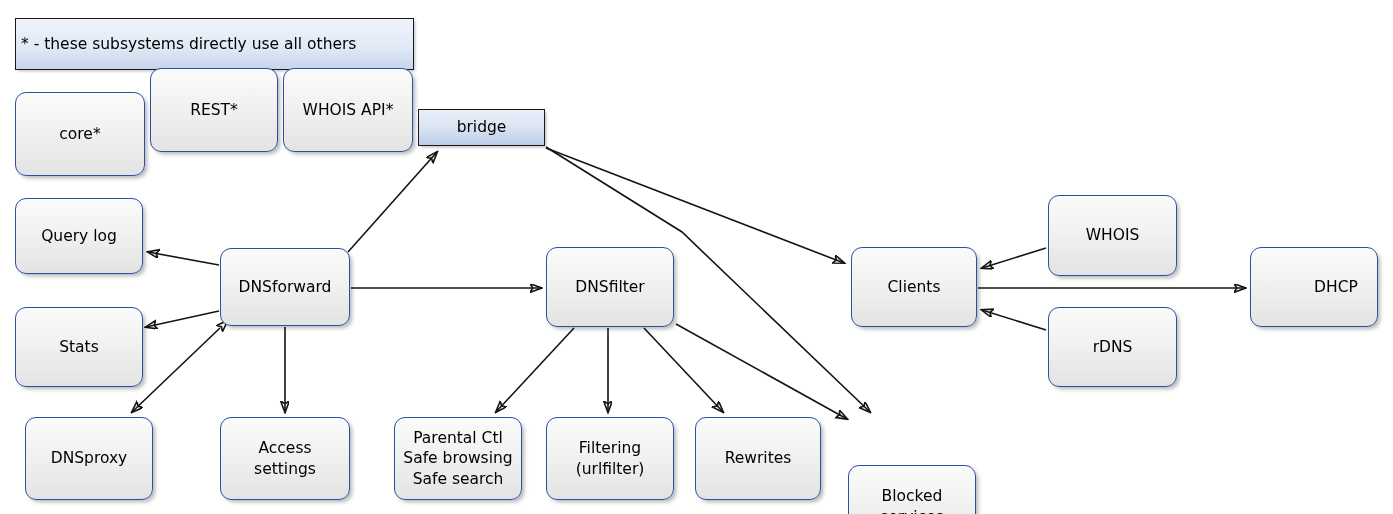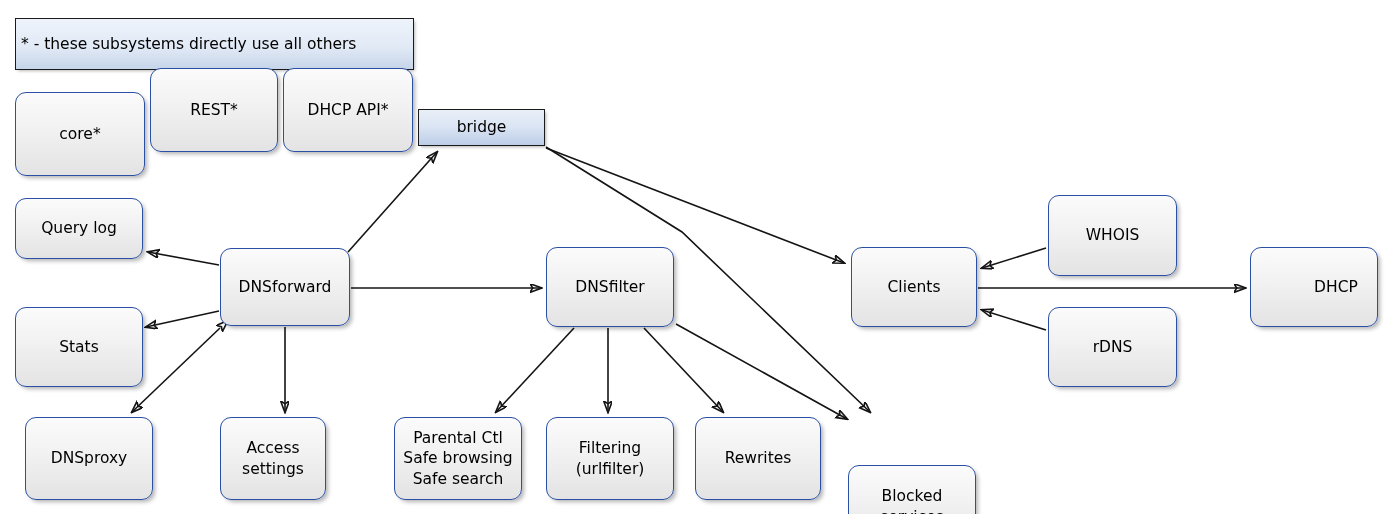--- a/index.html
+++ b/index.html
@@ -120,33 +120,33 @@
   </svg>
 
   <div class="note-box" style="left:15px; top:18px; width:399px; height:52px;">
     <span>* - these subsystems directly use all others</span>
   </div>
 
   <div class="node" style="left:15px; top:68px; width:130px; height:84px;margin-top:24px;">core*</div>
 
   <div class="node" style="left:150px; top:68px; width:128px; height:84px;">REST*</div>
 
-  <div class="node" style="left:283px; top:68px; width:130px; height:84px;">DHCP API*</div>
+  <div class="node" style="left:283px; top:68px; width:130px; height:84px;">WHOIS API*</div>
 
   <div class="node bridge-style" style="left:418px; top:109px; width:127px; height:37px;">bridge</div>
 
-  <div class="node" style="left:15px; top:198px; width:128px; height:61px;">Query log</div>
+  <div class="node" style="left:15px; top:198px; width:128px; height:76px;">Query log</div>
 
   <div class="node" style="left:15px; top:307px; width:128px; height:80px;">Stats</div>
 
   <div class="node" style="left:15px; top:417px; width:128px; height:83px;margin-left:10px;">DNSproxy</div>
 
   <div class="node" style="left:220px; top:248px; width:130px; height:78px;">DNSforward</div>
 
-  <div class="node" style="left:220px; top:417px; width:106px; height:83px;">Access
+  <div class="node" style="left:220px; top:417px; width:130px; height:83px;">Access
 settings</div>
 
   <div class="node" style="left:546px; top:247px; width:128px; height:80px;">DNSfilter</div>
 
   <div class="node" style="left:394px; top:417px; width:128px; height:83px;">Parental Ctl
 Safe browsing
 Safe search</div>
 
   <div class="node" style="left:546px; top:417px; width:128px; height:83px;">Filtering
 (urlfilter)</div>

